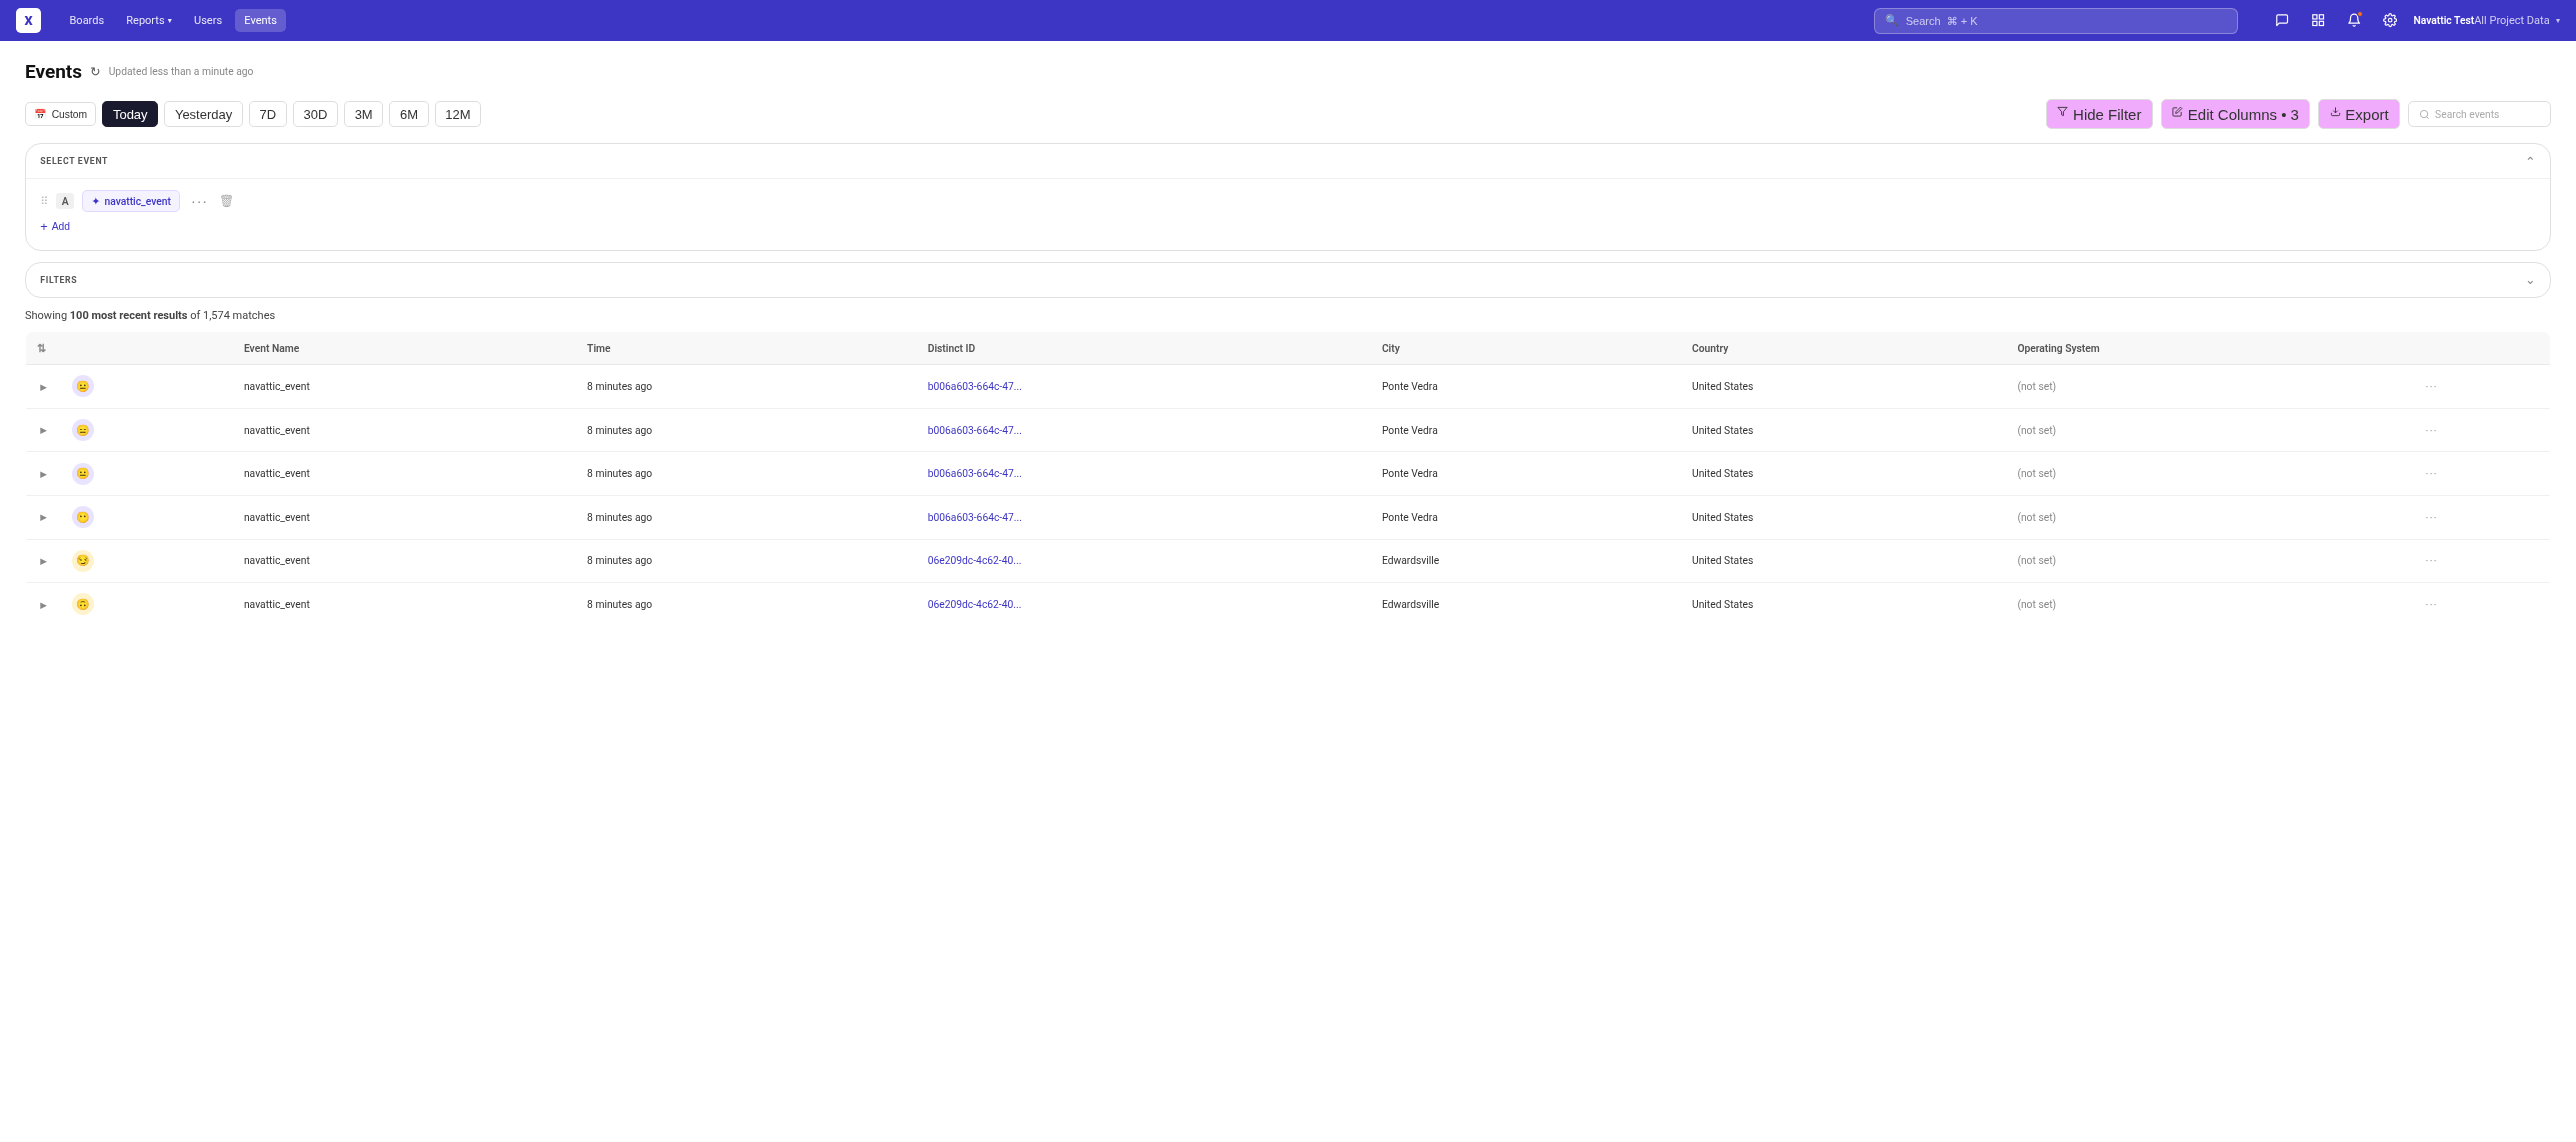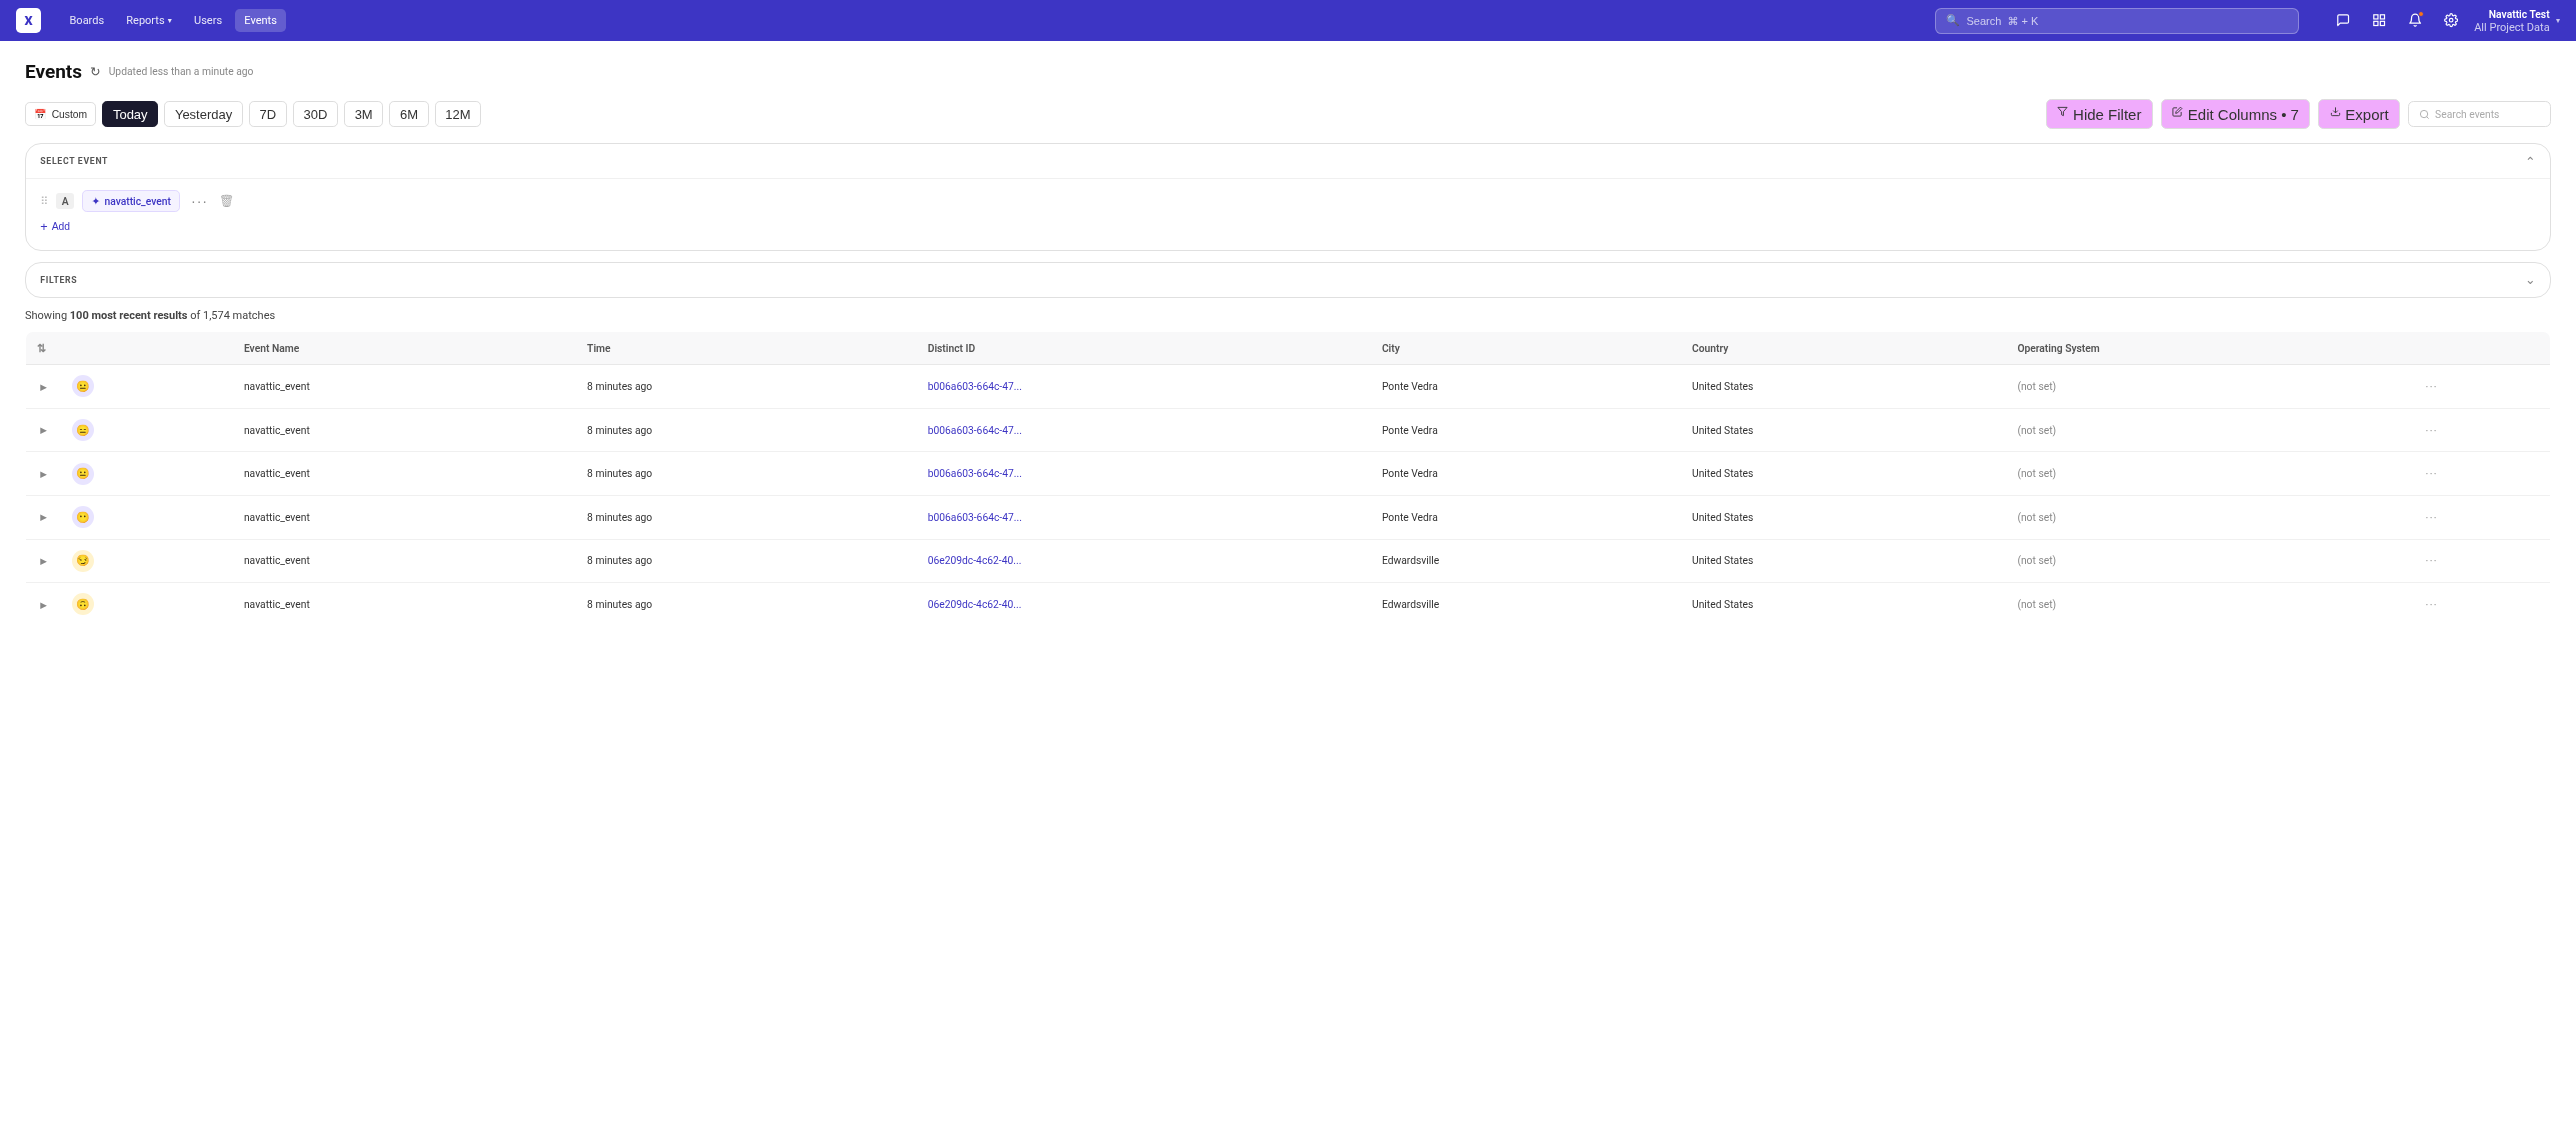--- a/index.html
+++ b/index.html
@@ -65,21 +65,21 @@
     }
     .topnav-icon {
       width: 25px; height: 25px;
       display: flex; align-items: center; justify-content: center;
       color: rgba(255,255,255,0.85);
       cursor: pointer;
       border-radius: 4.8px;
       font-size: 13.5px;
     }
     .topnav-user {
-      display: flex; flex-direction: column; align-items: flex-end;
+      display: flex; align-items: flex-end;
       cursor: pointer;
       color: white;
     }
     .topnav-user-name { font-weight: 600; font-size: 10.3px; }
     .topnav-user-sub { font-size: 11px; color: rgba(255,255,255,0.75); }
     .topnav-chevron { font-size: 8px; color: rgba(255,255,255,0.7); margin-left: 3.2px; }
 
     
     .page { background: white; min-height: calc(100vh - 41px); padding: 19px 25px; }
 
@@ -341,21 +341,21 @@
         <svg width="11" height="11" viewBox="0 0 24 24" fill="none" stroke="currentColor" stroke-width="2">
             <polygon points="22 3 2 3 10 12.46 10 19 14 21 14 12.46 22 3"></polygon>
           </svg>
         <span>Hide Filter</span>
       </button>
       <button class="toolbar-action">
         <svg width="11" height="11" viewBox="0 0 24 24" fill="none" stroke="currentColor" stroke-width="2">
             <path d="M11 4H4a2 2 0 0 0-2 2v14a2 2 0 0 0 2 2h14a2 2 0 0 0 2-2v-7"></path>
             <path d="m18.5 2.5 3 3L12 15l-4 1 1-4z"></path>
           </svg>
-        <span>Edit Columns • 7</span>
+        <span>Edit Columns • 3</span>
       </button>
       <button class="toolbar-action">
         <svg width="11" height="11" viewBox="0 0 24 24" fill="none" stroke="currentColor" stroke-width="2">
             <path d="M21 15v4a2 2 0 0 1-2 2H5a2 2 0 0 1-2-2v-4"></path>
             <polyline points="7 10 12 15 17 10"></polyline>
             <line x1="12" y1="15" x2="12" y2="3"></line>
           </svg>
         <span>Export</span>
       </button>
       <div class="search-events">

